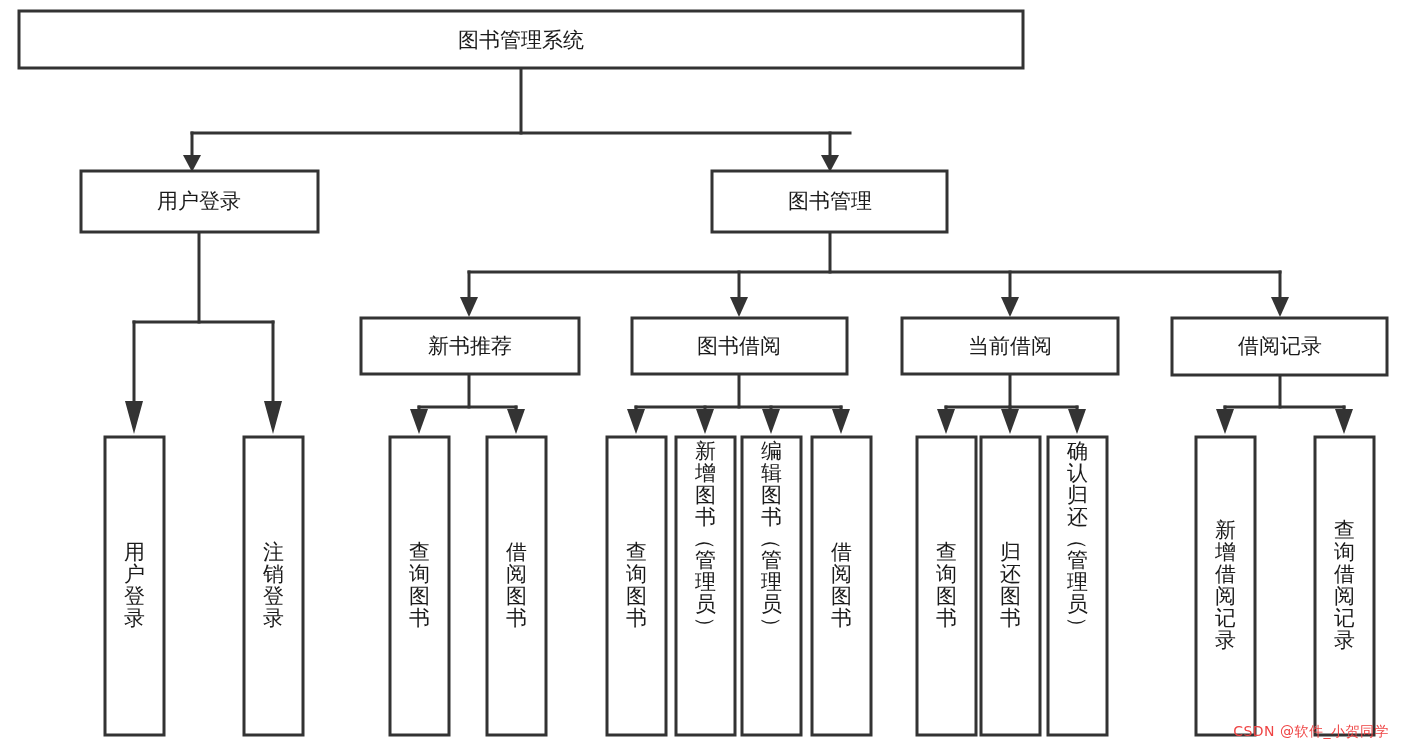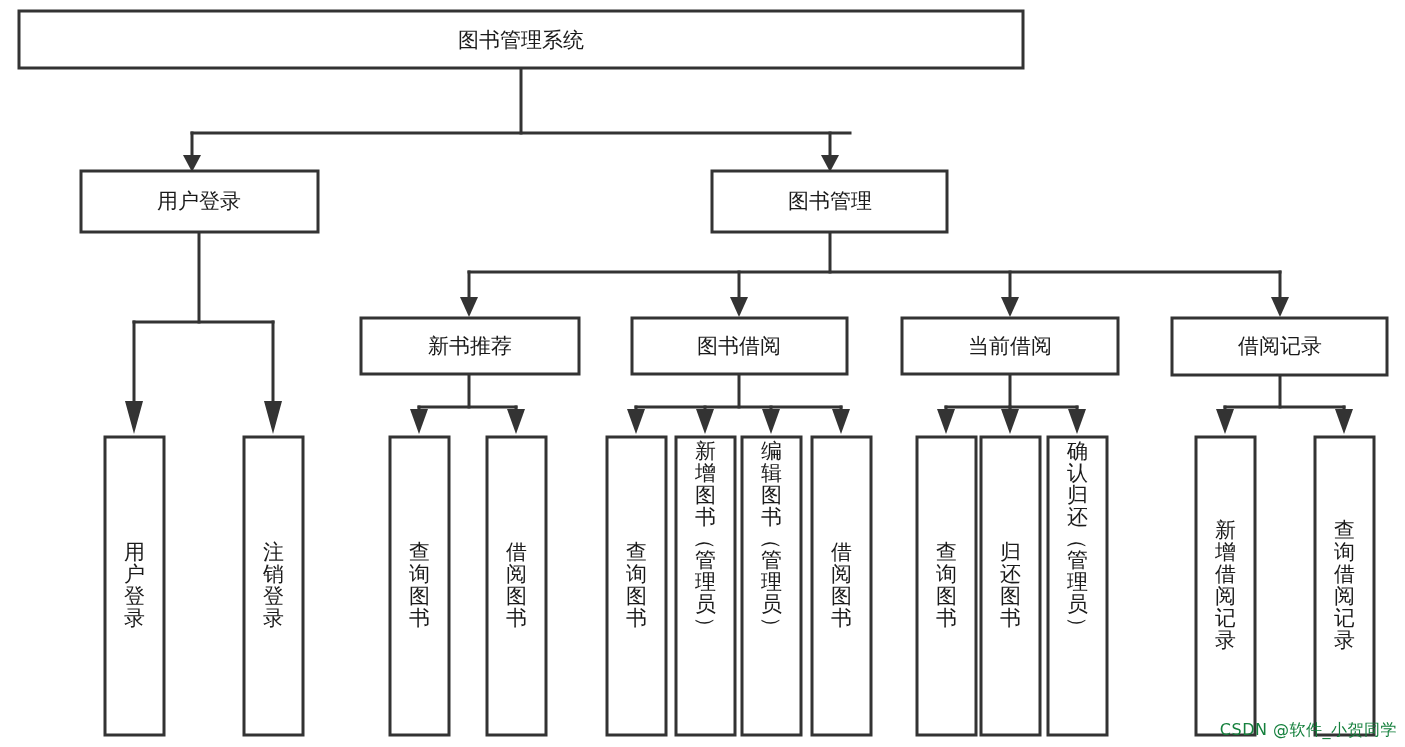--- a/index.html
+++ b/index.html
@@ -41,25 +41,25 @@
   }
   .node-label-h {
     font-family: "DejaVu Sans", "Liberation Sans", sans-serif;
     font-size: 21px;
     fill: #1a1a1a;
     text-anchor: middle;
     dominant-baseline: middle;
   }
   .watermark {
     position: absolute;
-    right: 8px;
+    right: 16px;
     bottom: 6px;
     font-family: "DejaVu Sans", "Liberation Sans", sans-serif;
-    font-size: 16px;
-    color: #15803d;
+    font-size: 14px;
+    color: #ef4444;
     letter-spacing: 0.5px;
     white-space: nowrap;
     user-select: none;
   }
   
   .vlabel {
     position: absolute;
     display: flex;
     flex-direction: column;
     align-items: center;

